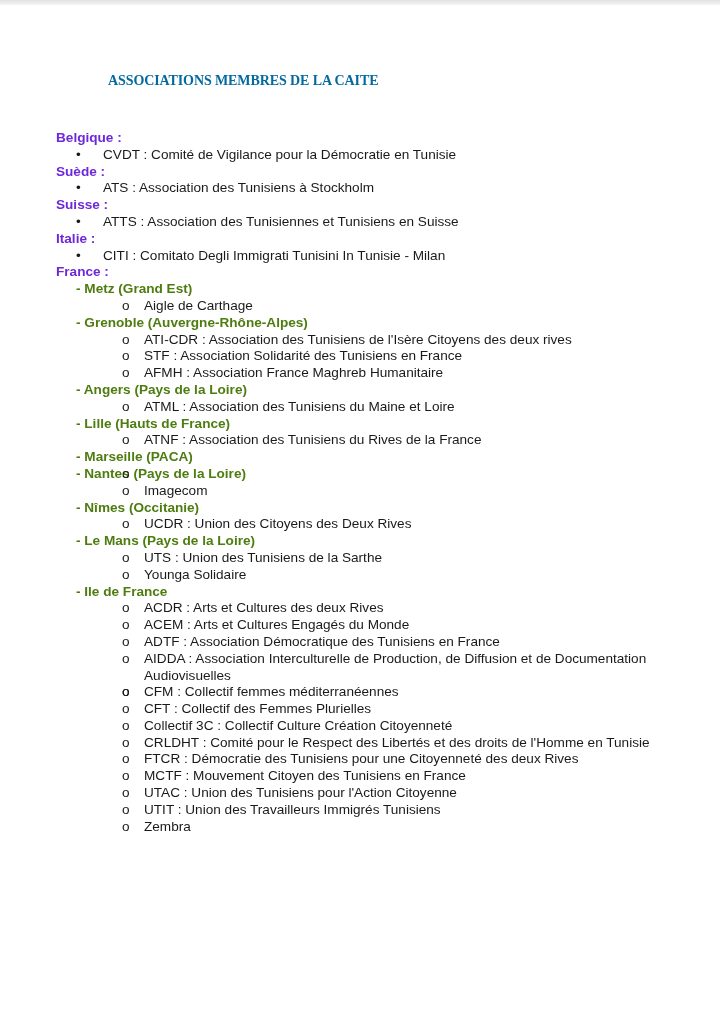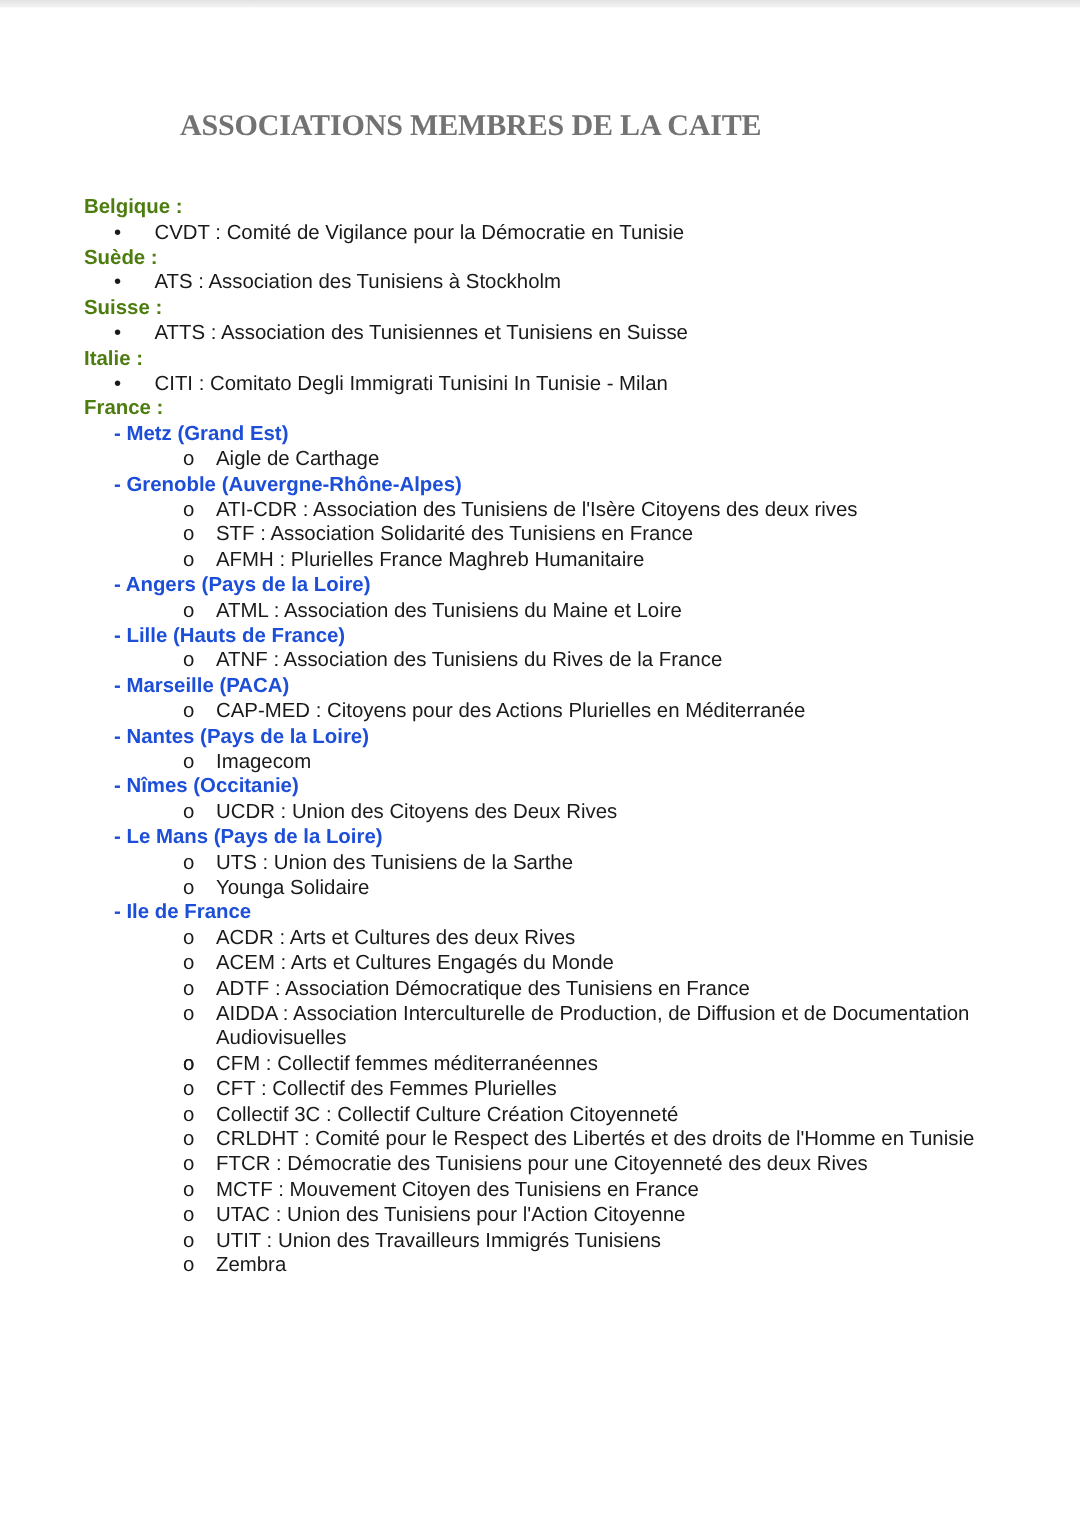--- a/index.html
+++ b/index.html
@@ -7,43 +7,43 @@
     width: 720px; height: 1024px; overflow: hidden;
     background: #ffffff;
     position: relative;
     color: #111;
   }
   .topbar {
     position: absolute; left: 0; top: 0; width: 720px; height: 5px;
     background: linear-gradient(#e2e2e2, #f4f4f4);
   }
   .title {
-    position: absolute; left: 120px; top: 73px;
+    position: absolute; left: 108px; top: 73px;
     font-family: "Liberation Serif", serif;
-    font-weight: bold; font-size: 20px; letter-spacing: -0.1px;
-    color: #737373;
+    font-weight: bold; font-size: 14px; letter-spacing: -0.1px;
+    color: #0369a1;
     margin: 0;
   }
   .doc {
     position: absolute; left: 56px; top: 130px;
     font-family: "Liberation Sans", sans-serif;
     font-size: 13.6px; line-height: 16.8px;
     color: #1a1a1a;
   }
   .country {
-    font-weight: bold; color: #4d7c0f;
+    font-weight: bold; color: #6d28d9;
   }
   .bullet-item {
     position: relative; padding-left: 47px;
   }
   .bullet-item .mark {
     position: absolute; left: 20px; top: 0;
   }
   .city {
-    font-weight: bold; padding-left: 20px; color: #1d4ed8;
+    font-weight: bold; padding-left: 20px; color: #4d7c0f;
   }
   .sub-item {
     position: relative; padding-left: 88px; padding-right: 60px;
   }
   .sub-item .mark {
     position: absolute; left: 66px; top: 0;
   }
 </style>
 </head>
 <body>
@@ -90,33 +90,33 @@
     <div class="country">France :</div>
     <div id="france-cities">
         <div>
           <div class="city">- Metz (Grand Est)</div>
           <div class="sub-item"><span class="mark">o</span><span>Aigle de Carthage</span></div>
         </div>
         <div>
           <div class="city">- Grenoble (Auvergne-Rhône-Alpes)</div>
           <div class="sub-item"><span class="mark">o</span><span>ATI-CDR : Association des Tunisiens de l'Isère Citoyens des deux rives</span></div>
           <div class="sub-item"><span class="mark">o</span><span>STF : Association Solidarité des Tunisiens en France</span></div>
-          <div class="sub-item"><span class="mark">o</span><span>AFMH : Plurielles France Maghreb Humanitaire</span></div>
+          <div class="sub-item"><span class="mark">o</span><span>AFMH : Association France Maghreb Humanitaire</span></div>
         </div>
         <div>
           <div class="city">- Angers (Pays de la Loire)</div>
           <div class="sub-item"><span class="mark">o</span><span>ATML : Association des Tunisiens du Maine et Loire</span></div>
         </div>
         <div>
           <div class="city">- Lille (Hauts de France)</div>
           <div class="sub-item"><span class="mark">o</span><span>ATNF : Association des Tunisiens du Rives de la France</span></div>
         </div>
         <div>
           <div class="city">- Marseille (PACA)</div>
-          <div class="sub-item"><span class="mark">o</span><span>CAP-MED : Citoyens pour des Actions Plurielles en Méditerranée</span></div>
+          <div class="sub-item"><span class="mark">o</span></div>
         </div>
         <div>
           <div class="city">- Nantes (Pays de la Loire)</div>
           <div class="sub-item"><span class="mark">o</span><span>Imagecom</span></div>
         </div>
         <div>
           <div class="city">- Nîmes (Occitanie)</div>
           <div class="sub-item"><span class="mark">o</span><span>UCDR : Union des Citoyens des Deux Rives</span></div>
         </div>
         <div>

